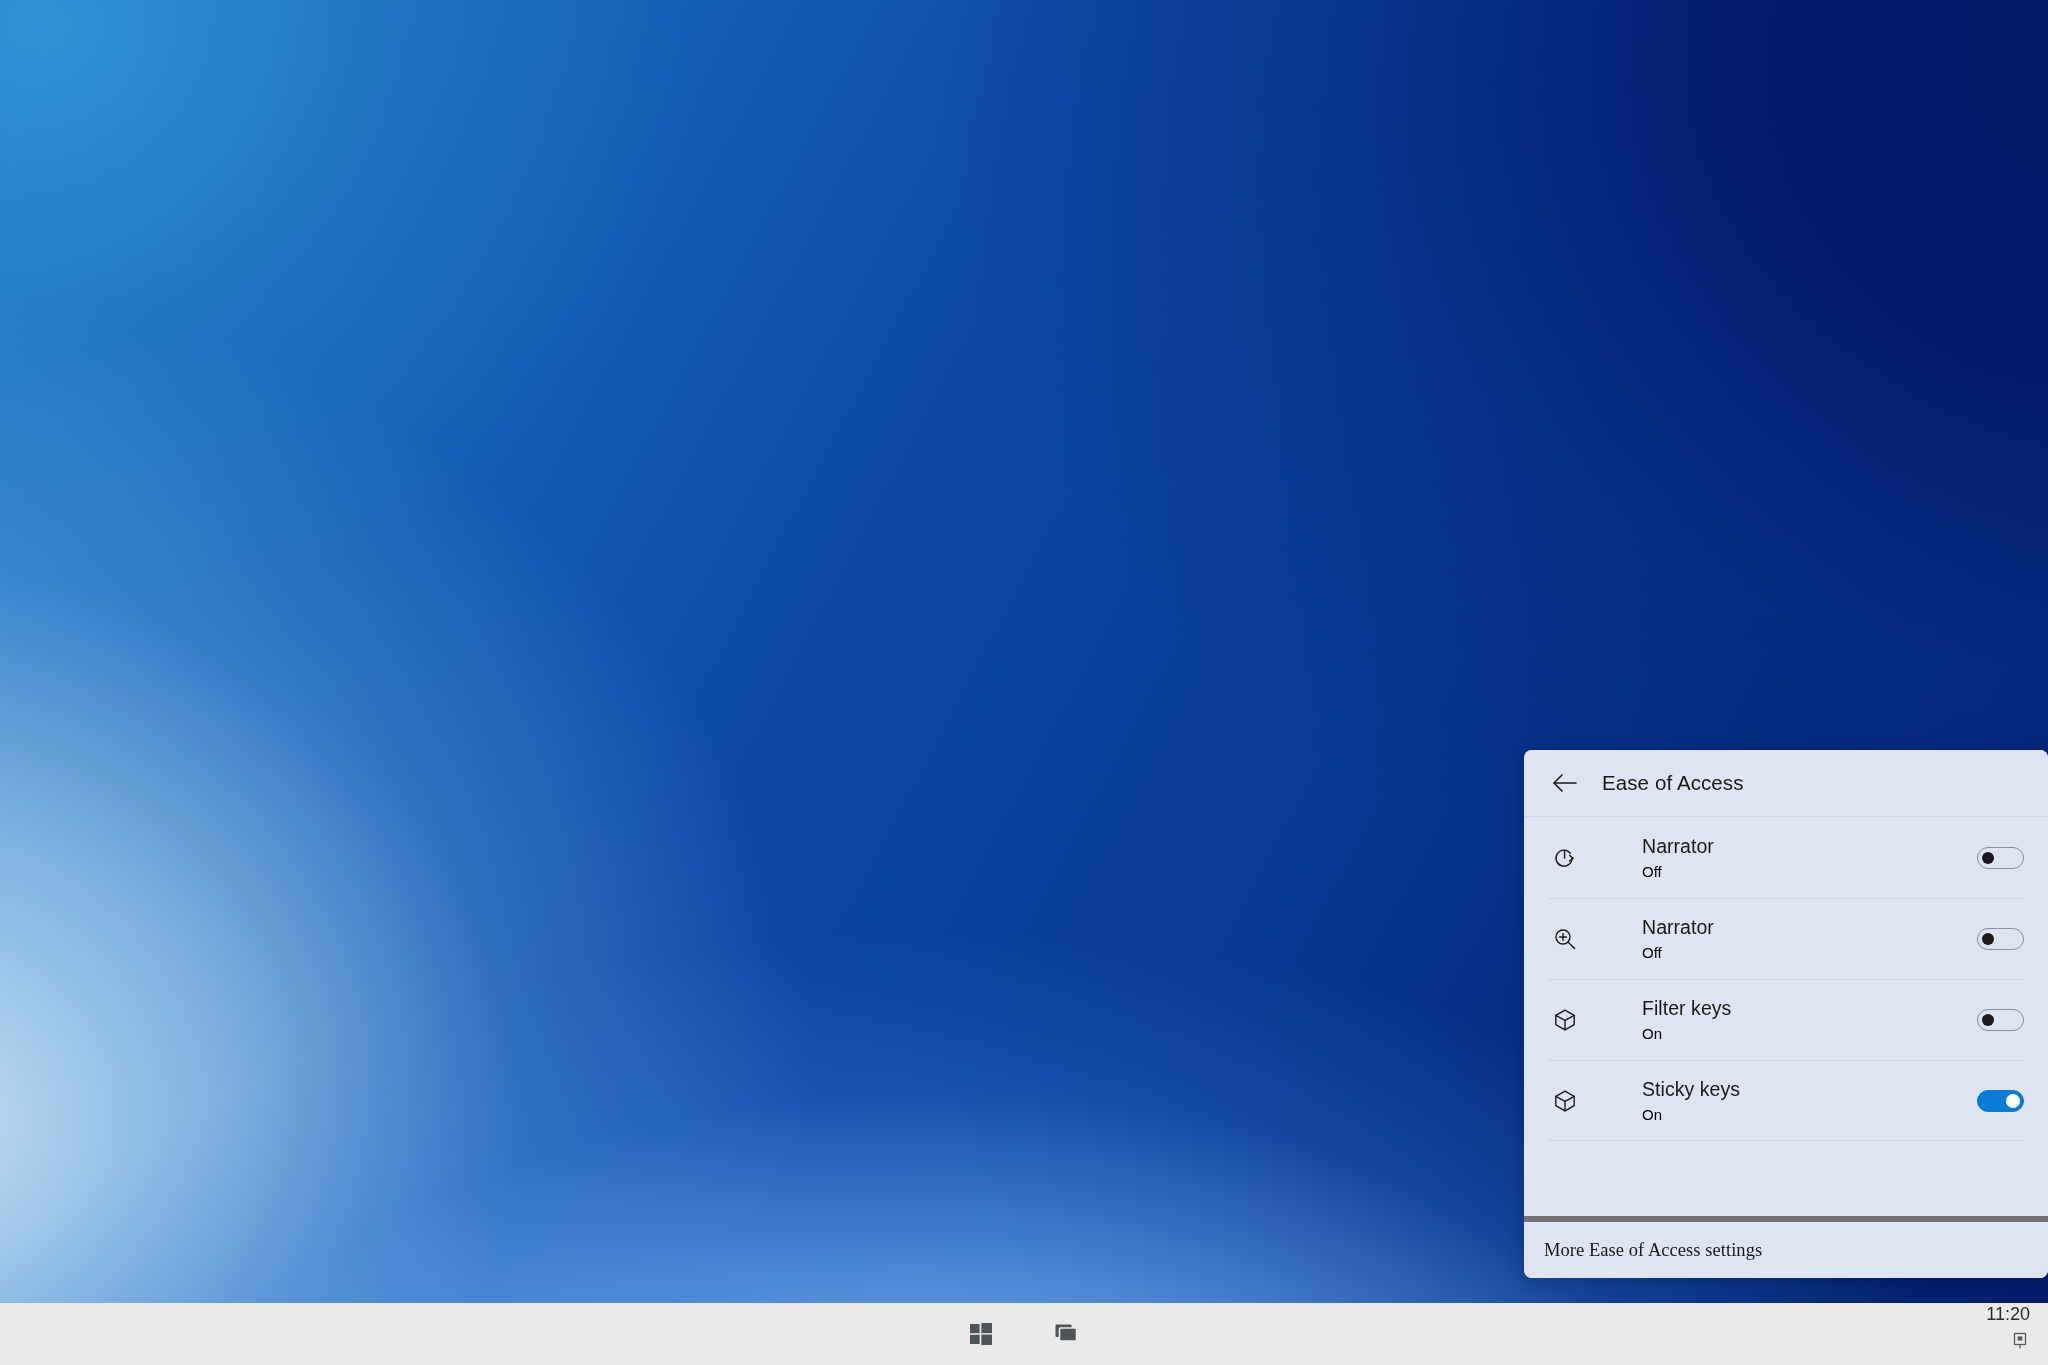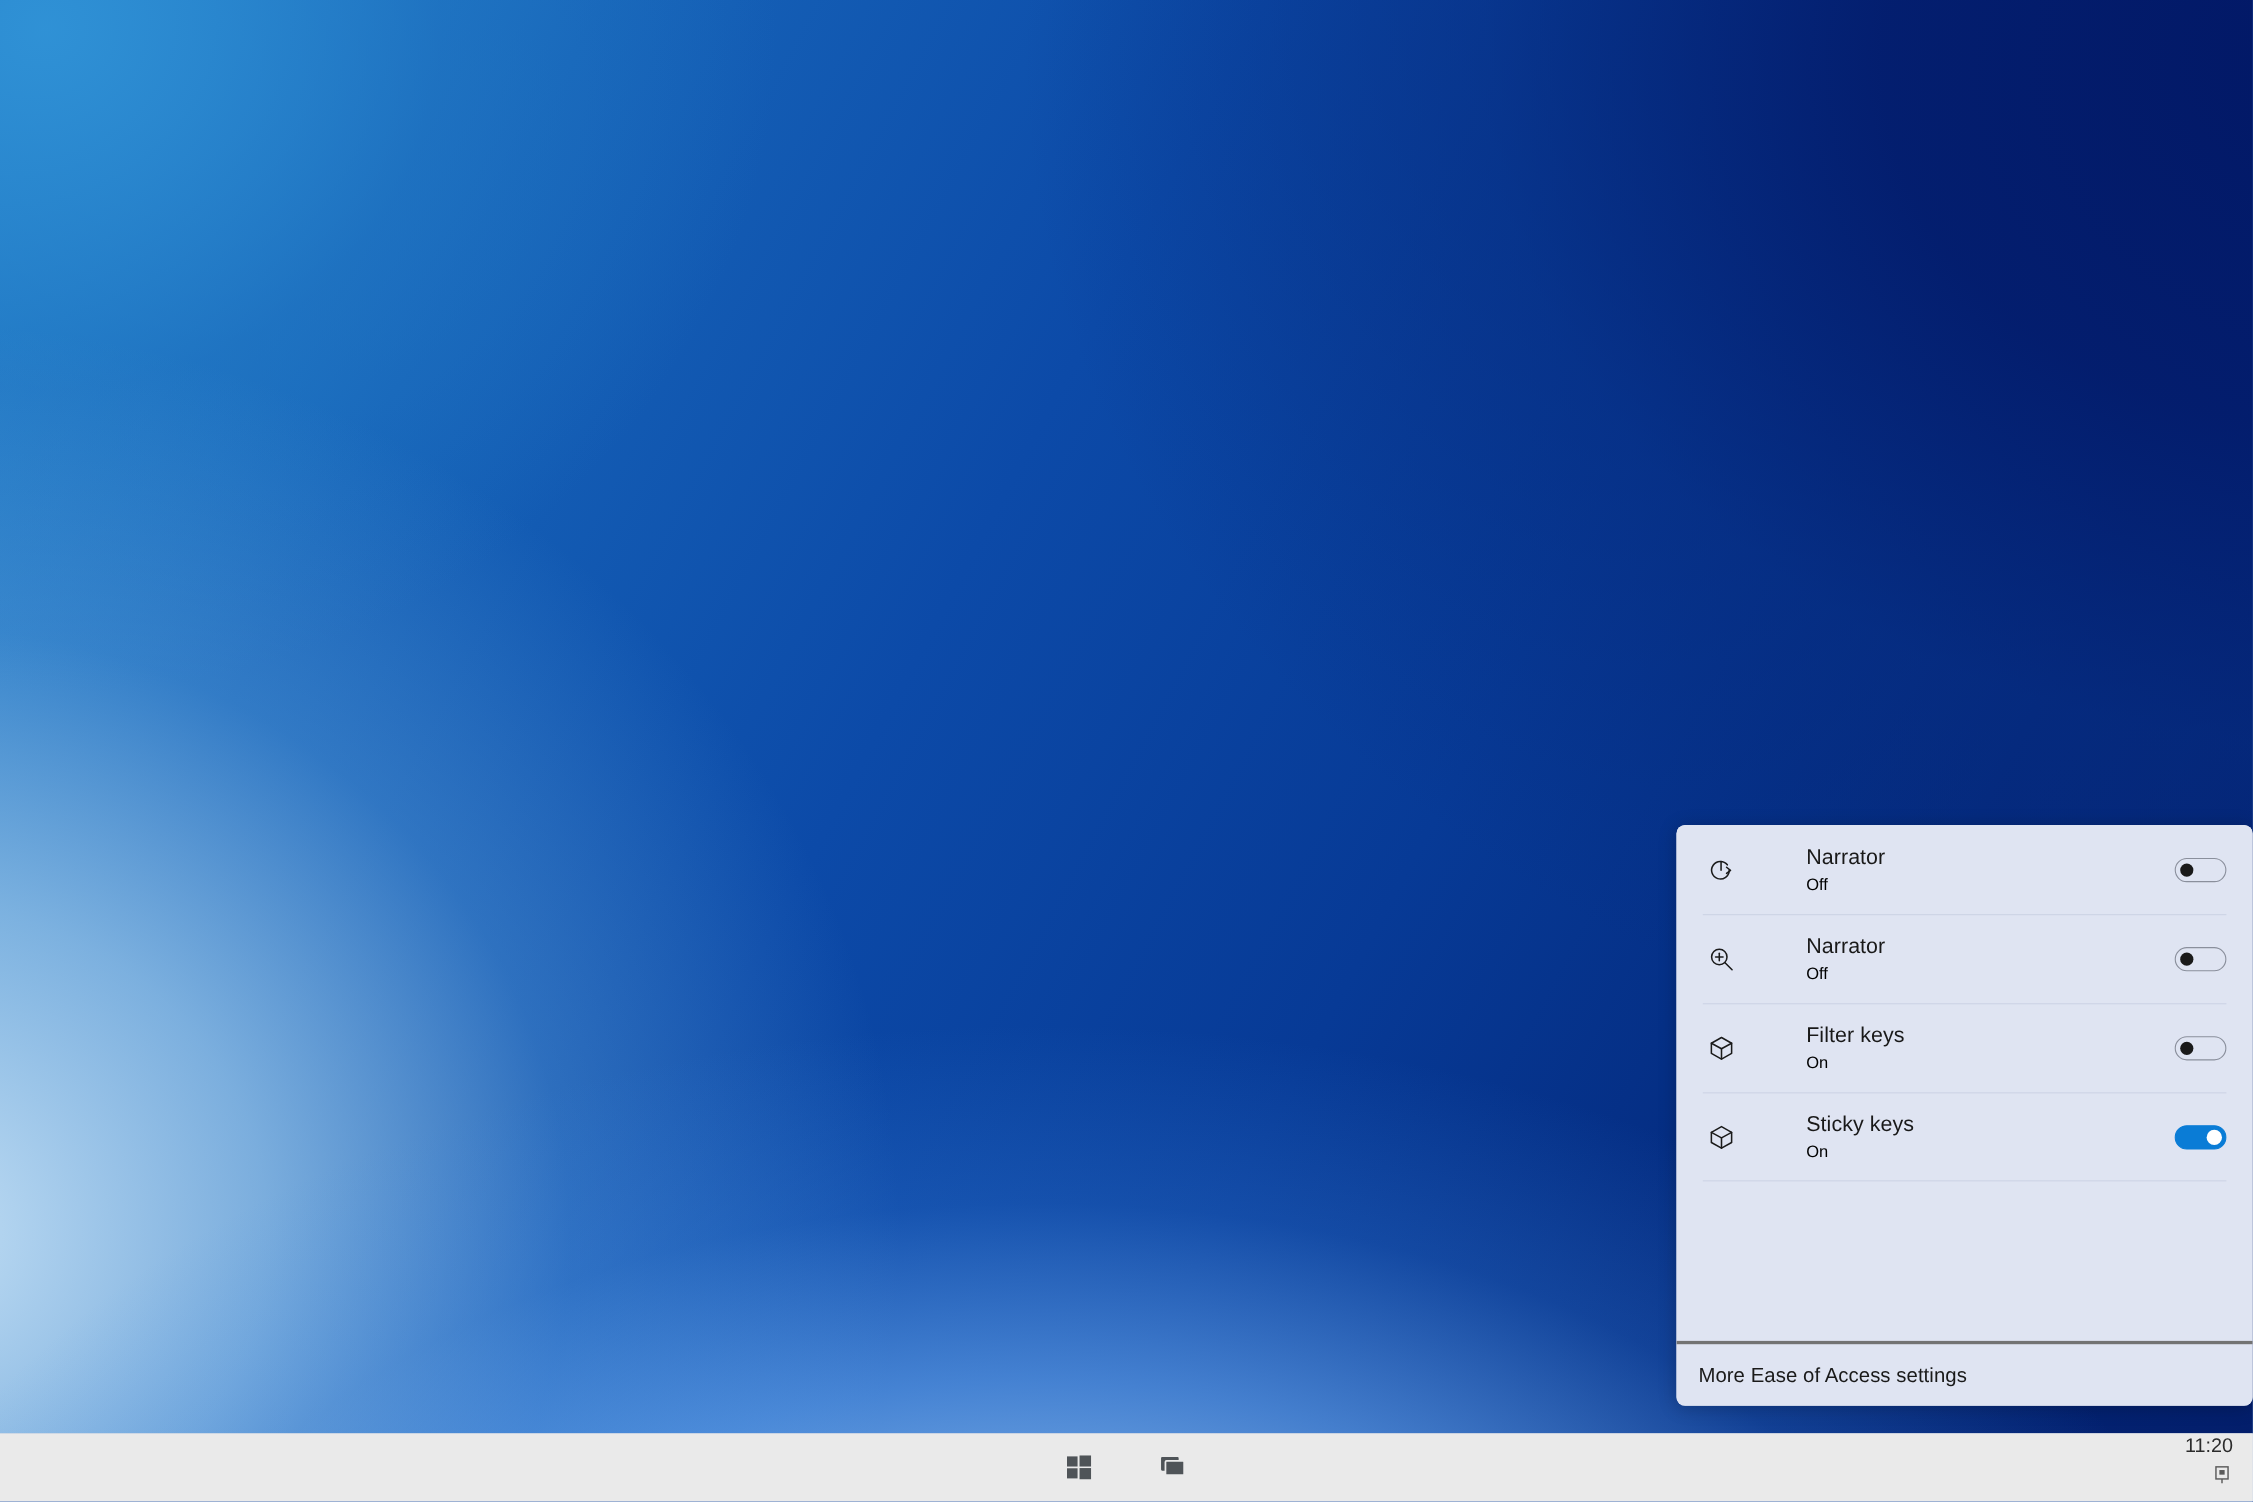--- a/index.html
+++ b/index.html
@@ -164,22 +164,23 @@
     border-radius: 50%;
     background: #ffffff;
   }
 
   .ea-footer {
     flex: 0 0 56px;
     height: 56px;
     display: flex;
     align-items: center;
     padding-left: 20px;
-    border-top: 3px solid #737373;
-    background: #dfe4f2;
+    border-top: 6px solid #737373;
+    background: #dfe4f2;
+    font-family: Liberation Serif, serif;
   }
   .ea-footer-link {
     font-size: 18.5px;
     color: #1a1a1a;
     cursor: default;
     letter-spacing: 0.05px;
   }
 
   
   #taskbar {
@@ -237,20 +238,31 @@
 </style>
 </head>
 <body>
 
 <div id="screen">
 
   <div id="desktop"></div>
 
   <div id="ea-panel">
 
+    <div class="ea-header">
+      <div class="back-btn">
+        <span>
+          <svg width="26" height="20" viewBox="0 0 26 20" fill="none" stroke="#1a1a1a" stroke-width="1.6" stroke-linecap="round" stroke-linejoin="round">
+            <line x1="2" y1="10" x2="24" y2="10"></line>
+            <polyline points="10,2 2,10 10,18"></polyline>
+          </svg>
+        </span>
+      </div>
+      <div class="ea-title">Ease of Access</div>
+    </div>
 
     <div class="ea-list">
 
       <div class="ea-row">
         <div class="ea-icon">
           <svg width="26" height="26" viewBox="0 0 26 26" fill="none" stroke="#1b1b1b" stroke-width="1.4" stroke-linecap="round" stroke-linejoin="round">
             <path d="M18.3 8.2 A8 8 0 1 0 20 13.2"></path>
             <line x1="12.6" y1="5.2" x2="12.6" y2="13.2"></line>
             <polyline points="17.6,10.4 21.2,13.2 17.6,16.0"></polyline>
           </svg>

